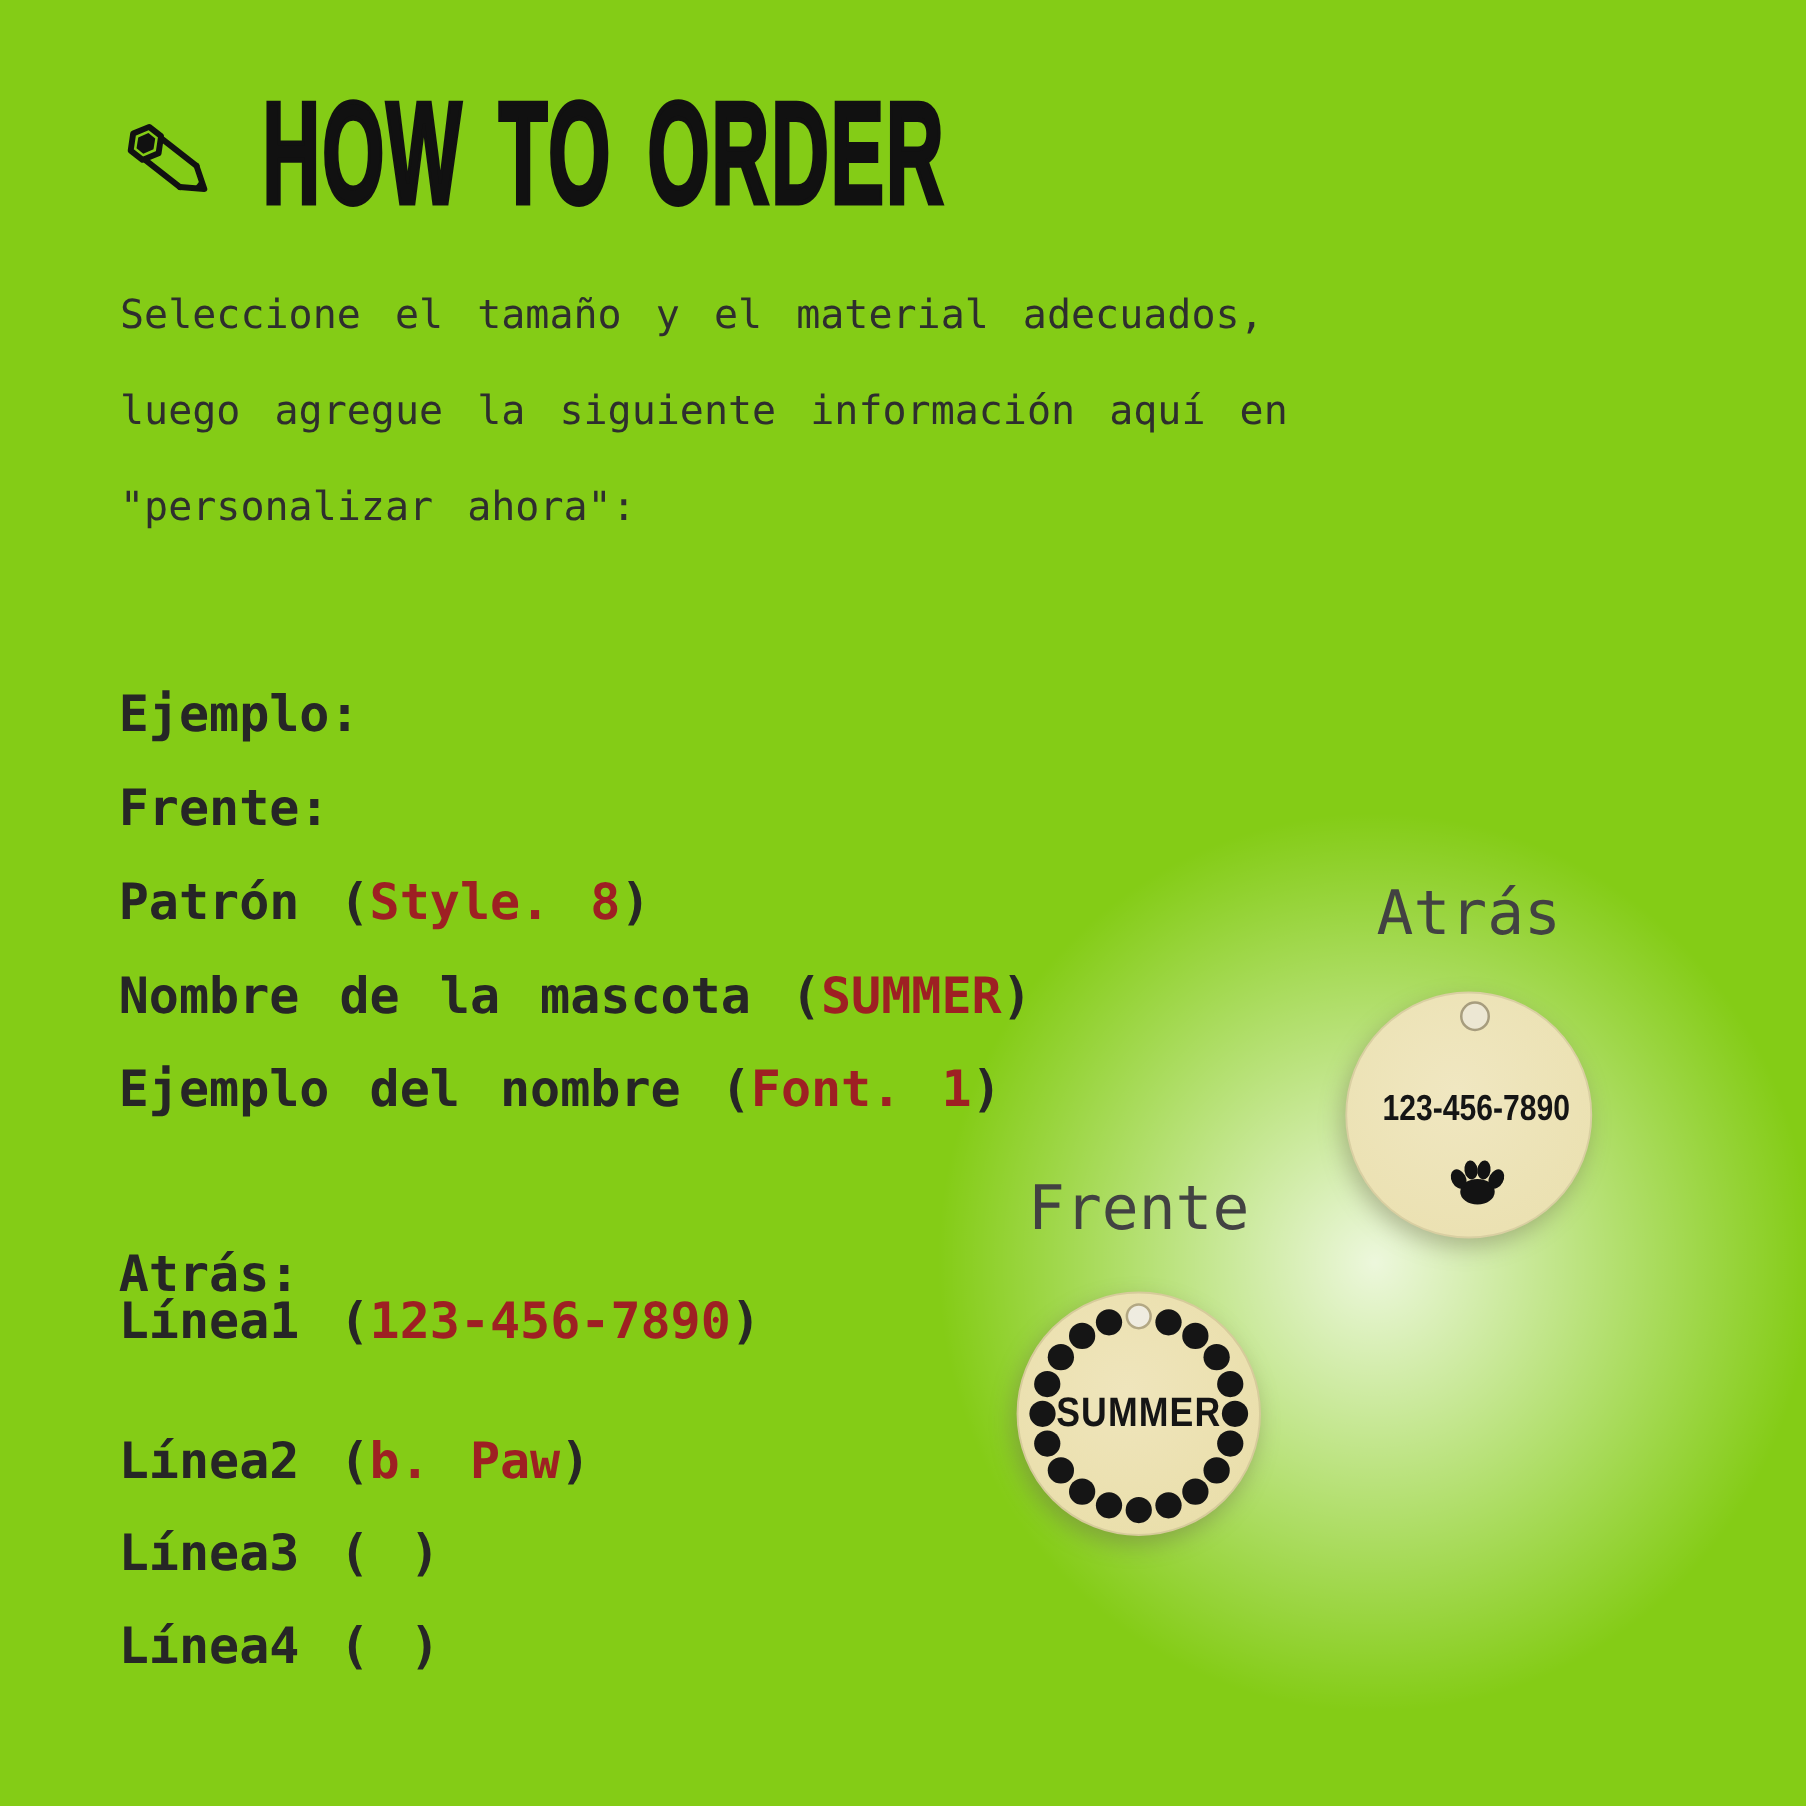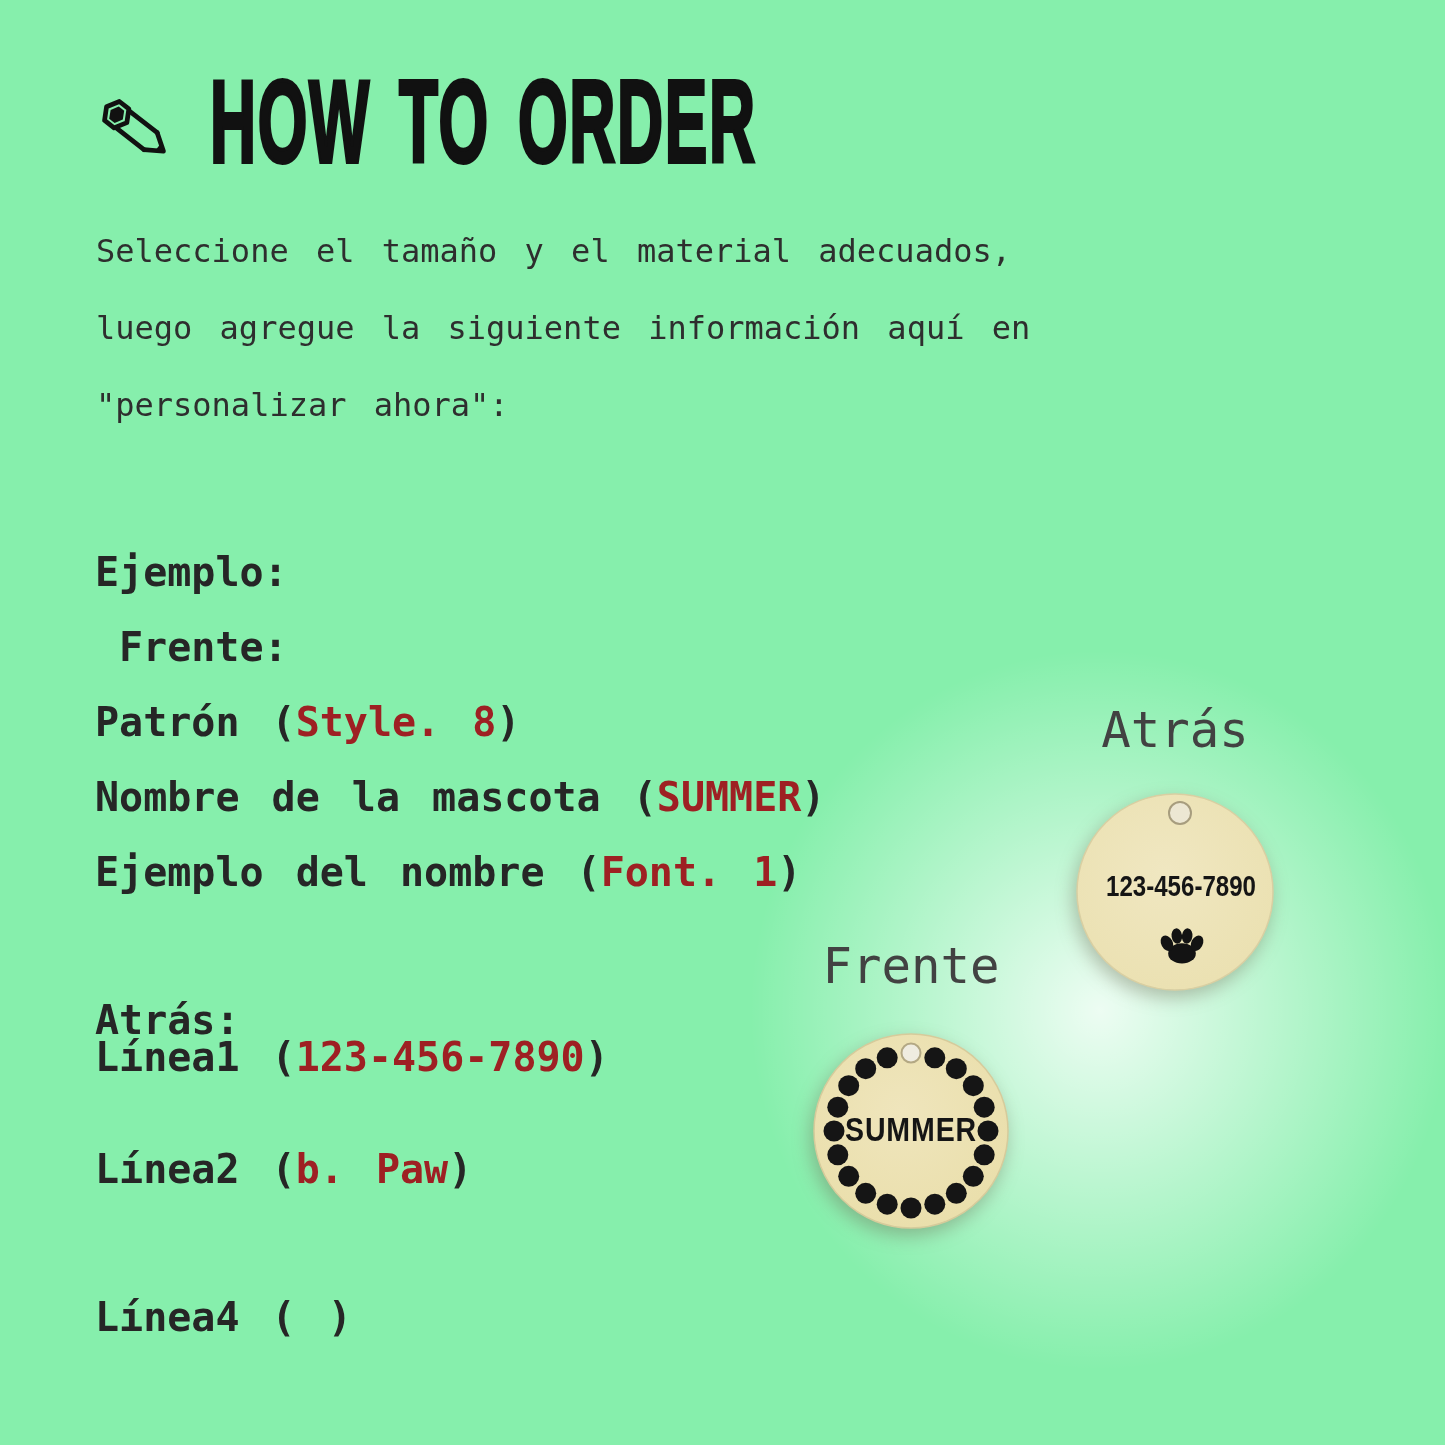--- a/index.html
+++ b/index.html
@@ -1,18 +1,18 @@
 <!DOCTYPE html>
 <html><head>
 <meta charset="utf-8">
 <style>
   html,body{margin:0;padding:0;background:#e9e9e9;}
   .canvas{
     position:relative;width:1445px;height:1445px;margin:0 auto;
-    background:#86efac;overflow:hidden;
+    background:#84cc16;overflow:hidden;
     font-family:"DejaVu Sans Mono", monospace;color:#2b2b2b;
   }
   .photo-backdrop{
     position:absolute;left:750px;top:650px;width:700px;height:720px;
     background:radial-gradient(closest-side, rgba(255,255,255,0.85), rgba(255,255,255,0));
     pointer-events:none;
   }
   .page-title{
     position:absolute;left:210px;top:64px;
     font-family:"Liberation Sans", sans-serif;
@@ -57,34 +57,35 @@
       <polygon points="84,44.5 92,50 84,55.5" fill="#111" stroke="none"></polygon>
     </g>
   </svg>
   <div class="page-title">HOW TO ORDER</div>
 
   <div class="intro-line" style="top:234px;">Seleccione el tamaño y el material adecuados,</div>
   <div class="intro-line" style="top:311px;">luego agregue la siguiente información aquí en</div>
   <div class="intro-line" style="top:388px;">"personalizar ahora":</div>
 
   <div class="ex-line" style="top:550px;">Ejemplo:</div>
-  <div class="ex-line" style="top:625px;margin-left:24px;">Frente:</div>
+  <div class="ex-line" style="top:625px;">Frente:</div>
 
   <div class="ex-line" style="top:700px;"><span>Patrón (</span><span class="red">Style. 8</span><span>)</span></div>
 
   <div class="ex-line" style="top:775px;"><span>Nombre de la mascota (</span><span class="red">SUMMER</span><span>)</span></div>
 
   <div class="ex-line" style="top:850px;"><span>Ejemplo del nombre (</span><span class="red">Font. 1</span><span>)</span></div>
 
   <div class="ex-line" style="top:998px;">Atrás:</div>
 
   <div class="ex-line" style="top:1035px;"><span>Línea1 (</span><span class="red">123-456-7890</span><span>)</span></div>
 
   <div class="ex-line" style="top:1147px;"><span>Línea2 (</span><span class="red">b. Paw</span><span>)</span></div>
 
+  <div class="ex-line" style="top:1221px;"><span>Línea3 ( )</span><span class="red"></span><span></span></div>
 
   <div class="ex-line" style="top:1295px;"><span>Línea4 ( )</span><span class="red"></span><span></span></div>
 
   <div class="tag-label" style="left:1075px;top:702px;">Atrás</div>
   <svg class="tag" style="left:1075px;top:792px;" viewBox="0 0 200 200">
     <defs>
       <radialGradient id="creamA" cx="45%" cy="40%" r="75%">
         <stop offset="0%" stop-color="#f0e7c1"></stop>
         <stop offset="80%" stop-color="#ebe1b2"></stop>
         <stop offset="100%" stop-color="#e4d8a4"></stop>

